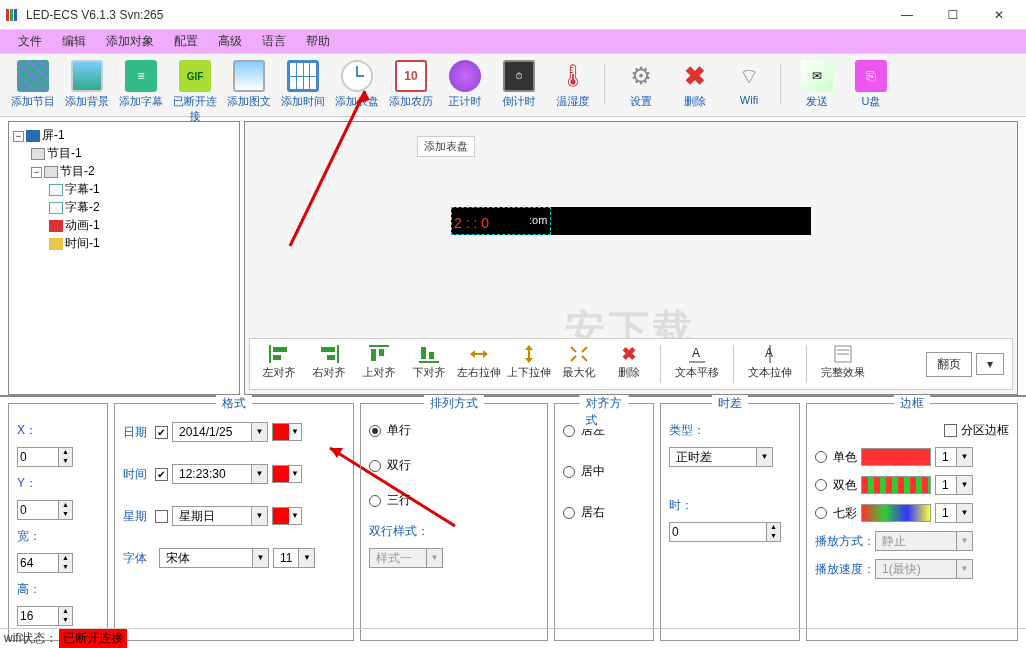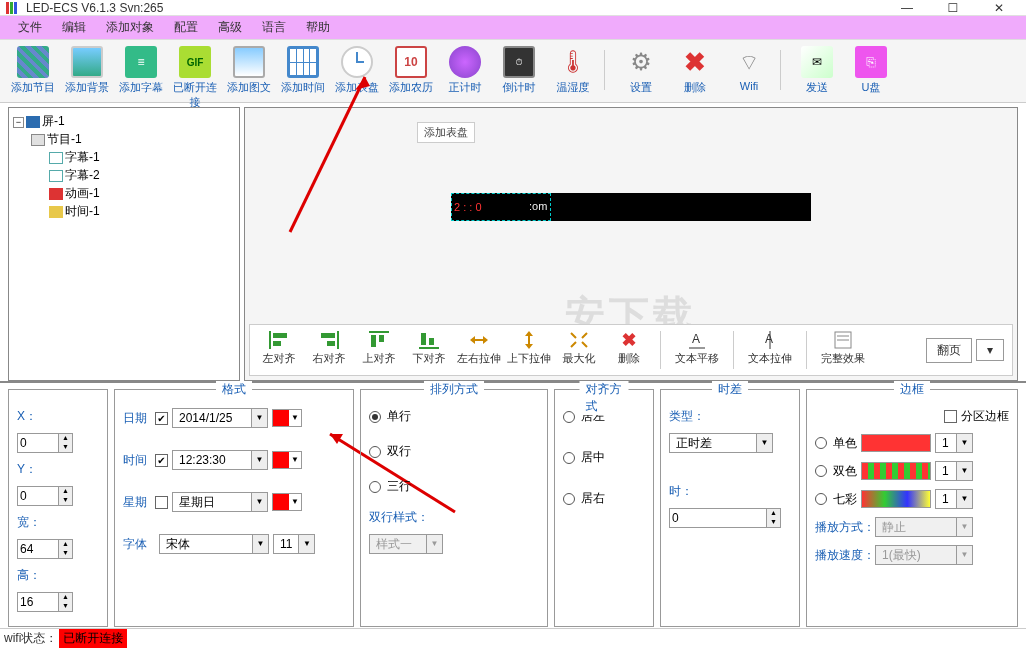--- a/index.html
+++ b/index.html
@@ -1,18 +1,18 @@
 <!DOCTYPE html>
 <html><head>
 <meta charset="utf-8">
 <style>
 * { box-sizing: border-box; margin: 0; padding: 0; font-family: "Microsoft YaHei", "SimSun", sans-serif; font-size: 12px; }
 body { background: #fff; width: 1026px; height: 648px; overflow: hidden; position: relative; }
 
-.titlebar { height: 16px; display: flex; align-items: center; padding: 0 4px; background: #fff; border-bottom: 1px solid #e0e0e0; }
+.titlebar { height: 30px; display: flex; align-items: center; padding: 0 4px; background: #fff; border-bottom: 1px solid #e0e0e0; }
 .titlebar .app-icon { width: 16px; height: 16px; margin-right: 6px; display:inline-block; }
 .titlebar .title { flex: 1; color: #333; }
 .titlebar .win-btn { width: 46px; height: 30px; text-align: center; line-height: 30px; color: #333; }
 
 .menubar { height: 24px; display: flex; align-items: center; padding: 0 8px; background: #f0abfc; border-bottom: 1px solid #ddd; }
 .menubar .menu-item { padding: 2px 10px; color: #333; }
 
 .toolbar { display: flex; padding: 4px 6px 0 6px; background: #f5f5f5; border-bottom: 1px solid #ccc; flex-wrap: wrap; }
 .toolbar .tb-btn { width: 52px; height: 58px; margin: 0 1px; text-align: center; cursor: pointer; }
 .toolbar .tb-btn .icon { width: 32px; height: 32px; margin: 2px auto 2px; border-radius: 3px; }
@@ -27,21 +27,21 @@
 .ticon.screen { background: #2b6cb0; }
 .ticon.prog { background: #e0e0e0; border:1px solid #888; }
 .ticon.sub { background: #fff; border:1px solid #5aa; }
 .ticon.anim { background: #d33; }
 .ticon.time { background: #e8c84a; }
 .ind1 { padding-left: 18px; } .ind2 { padding-left: 36px; }
 
 .preview { flex: 1; border: 1px solid #888; margin: 4px 8px 0 0; background: #f5f5f5; position: relative; }
 .preview .canvas { position: absolute; left: 50%; top: 85px; transform: translateX(-50%); width: 360px; height: 28px; background: #000; }
 .preview .canvas .clip { position:absolute; left:0; top:0; width:100px; height:28px; border:1px dashed #0cc; }
-.preview .canvas .t1 { color:#f33; font-size:11px; position:absolute; left:2px; top:7px; }
+.preview .canvas .t1 { color:#f33; font-size:14px; position:absolute; left:2px; top:7px; }
 .preview .canvas .t2 { color:#eee; font-size:11px; position:absolute; left:78px; top:7px; }
 .preview .tooltip { position:absolute; left:172px; top:14px; background:#fff; border:1px solid #ccc; padding:2px 6px; font-size:11px; color:#444; }
 .watermark { position:absolute; left:50%; top:180px; transform:translateX(-50%); color:#ddd; font-size:40px; font-weight:bold; letter-spacing:4px; }
 
 .preview-toolbar { position:absolute; left:4px; right:4px; bottom:4px; height:52px; background:#fff; border:1px solid #ccc; display:flex; align-items:center; padding:0 4px; }
 .pt-btn { width:50px; height:46px; text-align:center; cursor:pointer; }
 .pt-btn .pi { width:24px; height:22px; margin:2px auto 0; }
 .pt-btn .pl { font-size:11px; color:#333; }
 .pt-sep { width:1px; height:38px; background:#ccc; margin:0 6px; }
 .pt-spacer { flex:1; }
@@ -186,20 +186,21 @@
   <div class="tb-btn">
       <div class="icon" style="background:#e5e;display:flex;align-items:center;justify-content:center;color:#fff">⎘</div>
       <div class="label">U盘</div>
     </div>
 </div>
 
 <div class="main">
   <div class="tree">
     <div class="tree-node"><span class="exp">−</span><span class="ticon screen"></span><span>屏-1</span></div>
     <div class="tree-node ind1"><span class="ticon prog"></span><span>节目-1</span></div>
+    <div class="tree-node ind1"><span class="exp">−</span><span class="ticon prog"></span><span>节目-2</span></div>
     <div class="tree-node ind2"><span class="ticon sub"></span><span>字幕-1</span></div>
     <div class="tree-node ind2"><span class="ticon sub"></span><span>字幕-2</span></div>
     <div class="tree-node ind2"><span class="ticon anim"></span><span>动画-1</span></div>
     <div class="tree-node ind2"><span class="ticon time"></span><span>时间-1</span></div>
   </div>
 
   <div class="preview">
     <div class="tooltip">添加表盘</div>
     <div class="canvas">
       <div class="clip">

